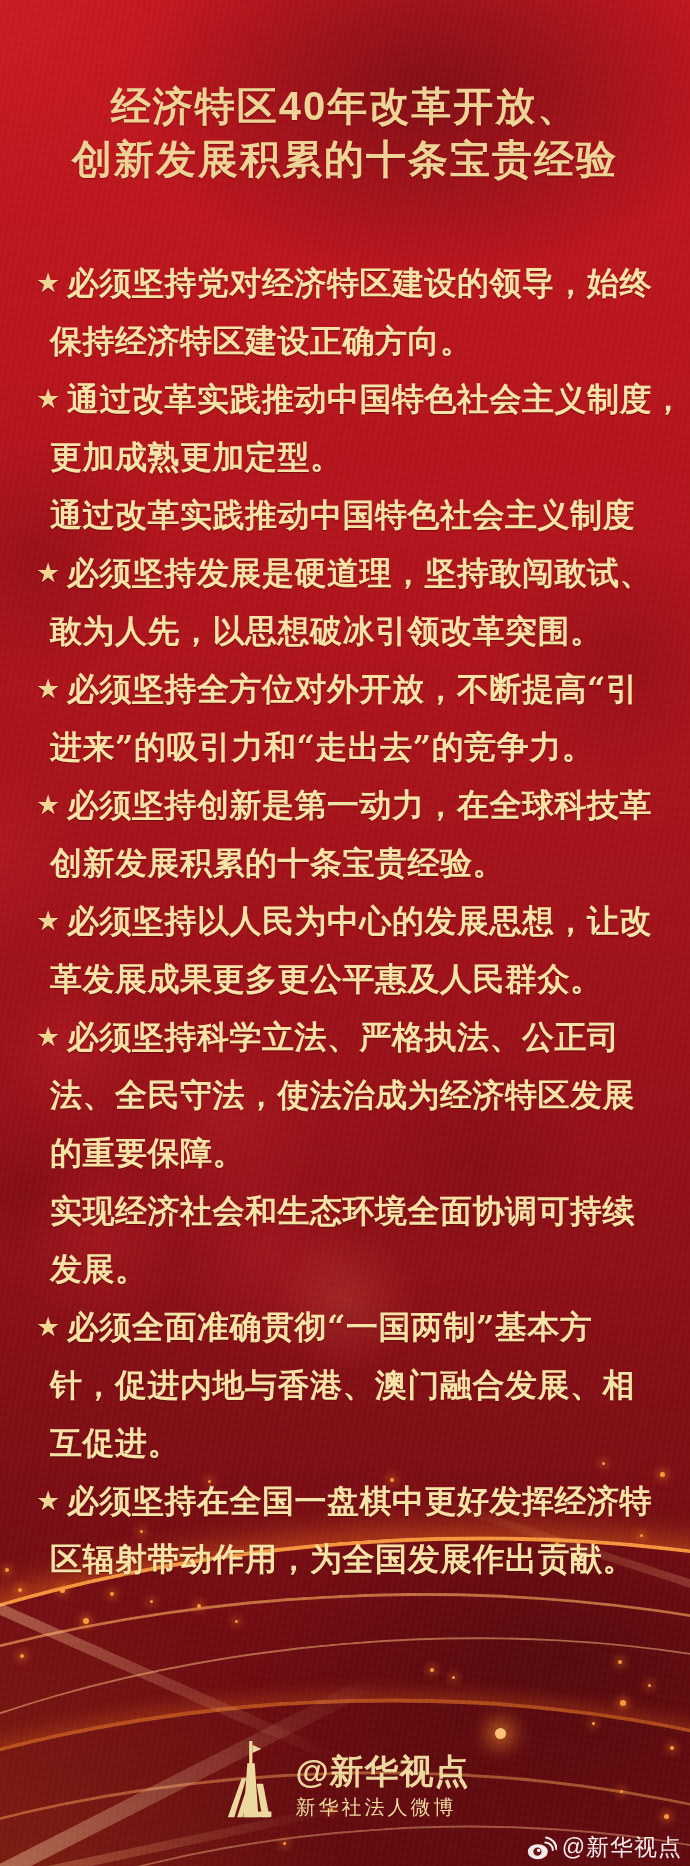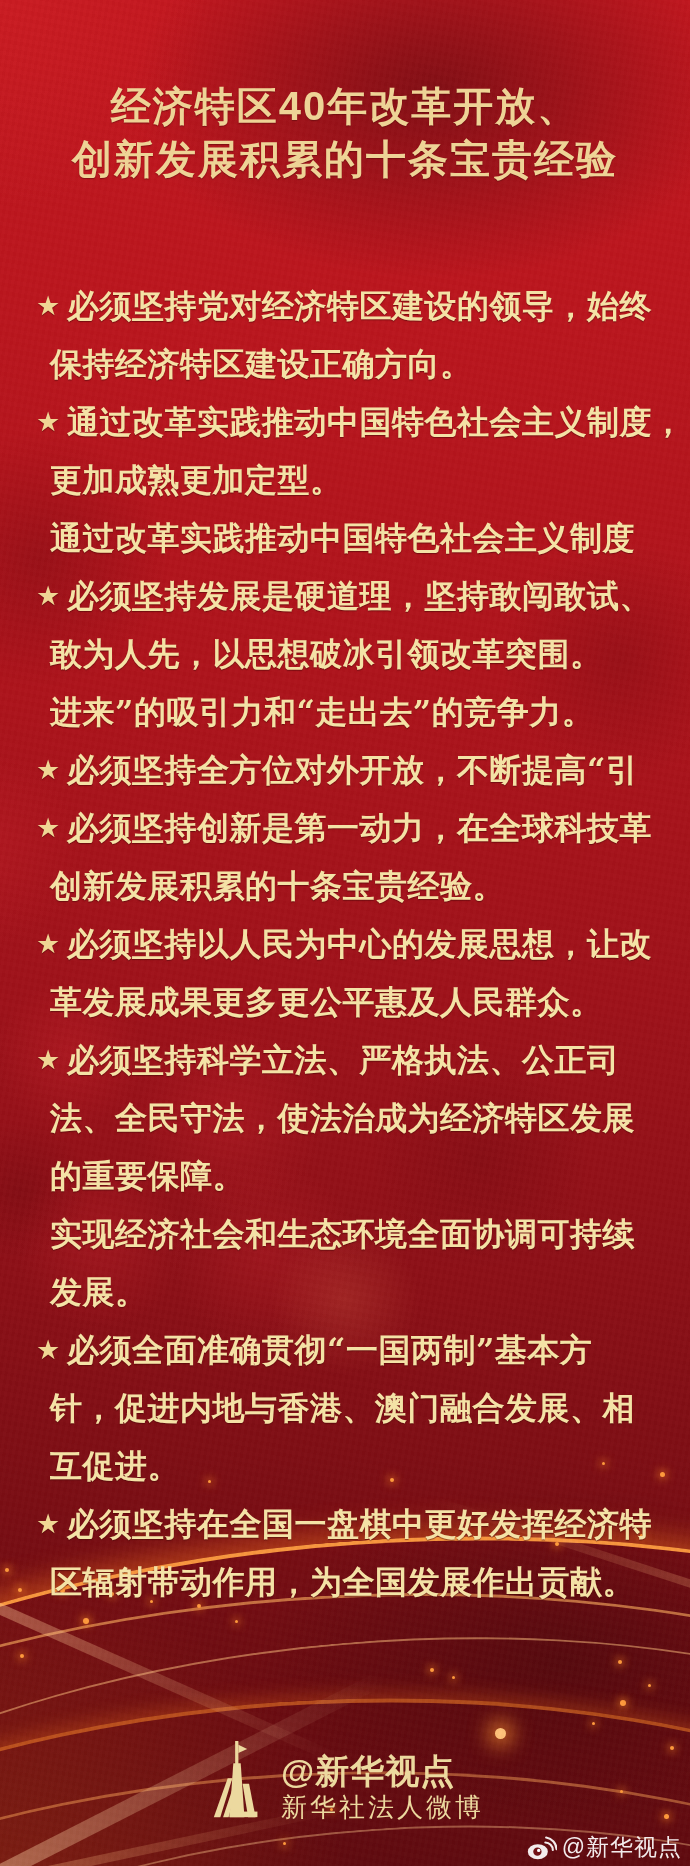--- a/index.html
+++ b/index.html
@@ -27,34 +27,34 @@
   .dot{background:#ff9a3c;border-radius:50%;box-shadow:0 0 8px 2px rgba(255,140,40,.65);}
   .dot.big{box-shadow:0 0 20px 7px rgba(255,150,50,.75);background:#ffc37a;}
 
   .title{
     position:absolute;top:80px;left:0;width:690px;text-align:center;
     font-family:"Liberation Sans","DejaVu Sans",sans-serif;font-weight:bold;
     font-size:40px;line-height:53px;letter-spacing:2px;color:#eed396;
     text-shadow:0 1px 1px rgba(80,10,10,.5);
   }
   .list{position:absolute;top:266px;left:36px;width:626px;color:#f4e2a6;}
-  .line{height:58px;line-height:80px;font-size:32px;font-weight:bold;letter-spacing:.5px;
+  .line{height:58px;line-height:34px;font-size:32px;font-weight:bold;letter-spacing:.5px;
     white-space:nowrap;text-shadow:0 1px 1px rgba(70,8,8,.55);}
   .line.cont{padding-left:14px;}
   .star{display:inline-block;width:31px;font-size:27px;color:#f0d694;
     transform:translateY(-2px);font-family:"DejaVu Sans",sans-serif;font-weight:normal;}
 
   .footer{position:absolute;top:1741px;left:0;width:690px;display:flex;
     justify-content:center;align-items:flex-start;gap:13px;color:#ecd99f;}
   .footer .logo{width:62px;height:78px;flex:0 0 auto;}
   .footer-text{display:flex;flex-direction:column;}
   .handle{font-family:"Liberation Sans","DejaVu Sans",sans-serif;font-weight:bold;
     font-size:34px;line-height:40px;letter-spacing:1px;margin-top:10px;}
   .subtitle{font-family:Liberation Sans, sans-serif;
-    font-size:26px;line-height:26px;letter-spacing:3px;margin-top:3px;}
+    font-size:20px;line-height:26px;letter-spacing:3px;margin-top:3px;}
 
   .watermark{position:absolute;top:1832px;right:8px;display:flex;align-items:center;gap:5px;
     color:rgba(255,255,255,.92);font-family:"Liberation Sans","DejaVu Sans",sans-serif;
     font-size:23px;letter-spacing:1px;}
   .watermark svg{width:30px;height:25px;}
 </style>
 </head>
 <body>
 
 <div class="poster">
@@ -136,22 +136,22 @@
       <div class="line cont">更加成熟更加定型。</div>
       <div class="line cont">通过改革实践推动中国特色社会主义制度</div>
     </div>
 
     <div class="item">
       <div class="line"><span class="star">★</span><span>必须坚持发展是硬道理，坚持敢闯敢试、</span></div>
       <div class="line cont">敢为人先，以思想破冰引领改革突围。</div>
     </div>
 
     <div class="item">
+      <div class="line"><span class="star">★</span><span>必须坚持全方位对外开放，不断提高“引</span></div>
       <div class="line cont">进来”的吸引力和“走出去”的竞争力。</div>
-      <div class="line"><span class="star">★</span><span>必须坚持全方位对外开放，不断提高“引</span></div>
     </div>
 
     <div class="item">
       <div class="line"><span class="star">★</span><span>必须坚持创新是第一动力，在全球科技革</span></div>
       <div class="line cont">创新发展积累的十条宝贵经验。</div>
     </div>
 
     <div class="item">
       <div class="line"><span class="star">★</span><span>必须坚持以人民为中心的发展思想，让改</span></div>
       <div class="line cont">革发展成果更多更公平惠及人民群众。</div>

